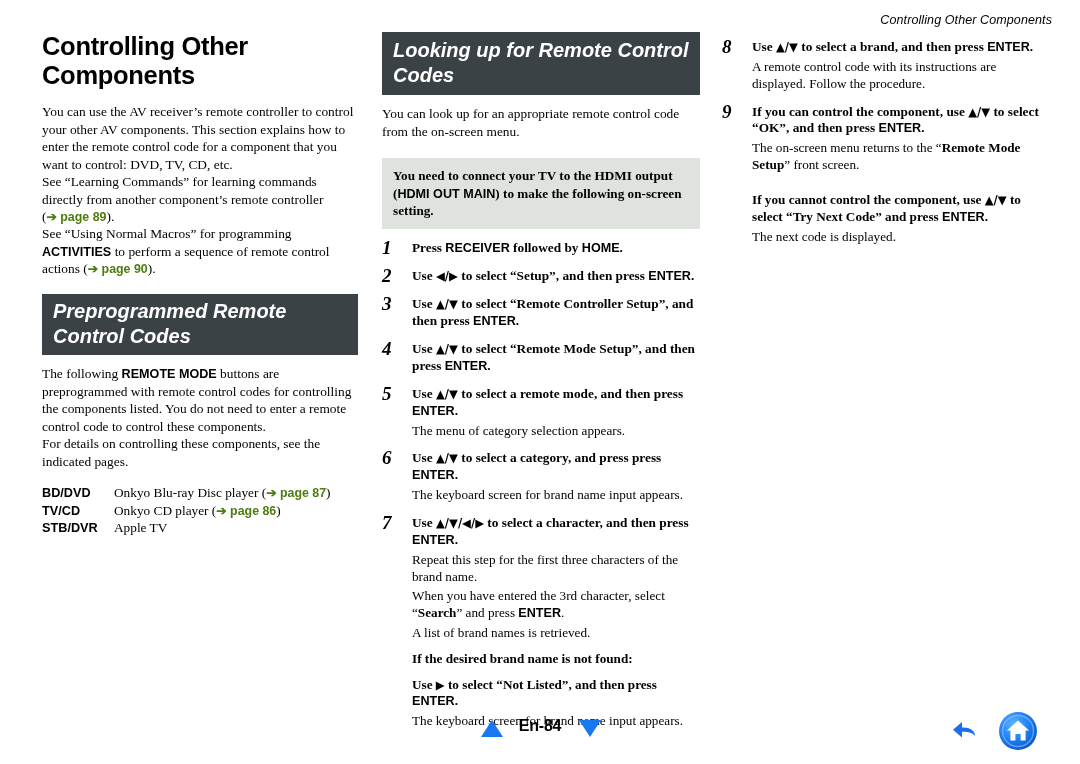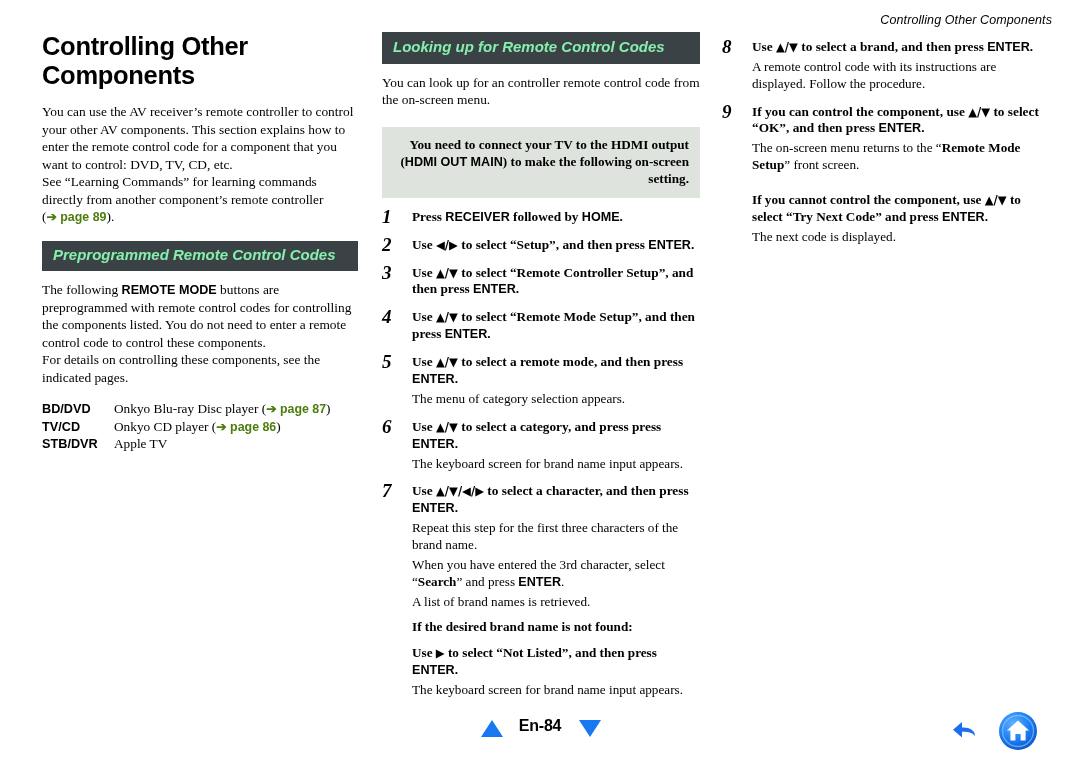--- a/index.html
+++ b/index.html
@@ -69,25 +69,25 @@
     font-family: "Liberation Sans", sans-serif;
     font-weight: bold;
     font-size: 12.4px;
     color: #4d7c0f;
     white-space: nowrap;
   }
 
   
   .sec-bar {
     background: #3b4246;
-    color: #86efac;
+    color: #ffffff;
     font-family: "Liberation Sans", sans-serif;
     font-style: italic;
     font-weight: bold;
-    font-size: 15px;
+    font-size: 20px;
     line-height: 1.26;
     padding: 6px 10px 7px 11px;
     box-sizing: border-box;
   }
   .sec-bar.two-line { padding-top: 5px; padding-bottom: 6px; }
 
   
   .note-box {
     background: #dee3de;
     font-weight: bold;
@@ -218,20 +218,21 @@
   <div class="running-header">Controlling Other Components</div>
 
   <div class="col col-left">
 
     <h1 class="main-title">Controlling Other Components</h1>
 
     <p class="body"><span>You can use the AV receiver’s remote controller to control your other AV components. This section explains how to enter the remote control code for a component that you want to control: DVD, TV, CD, etc.</span></p>
 
     <p class="body"><span>See “Learning Commands” for learning commands directly from another component’s remote controller (</span><span class="pglink">➔ page 89</span><span>).</span></p>
 
+    <p class="body"><span>See “Using Normal Macros” for programming </span><span class="b">ACTIVITIES</span><span> to perform a sequence of remote control actions (</span><span class="pglink">➔ page 90</span><span>).</span></p>
 
     <div class="sec-bar two-line" style="margin-top:16px;">Preprogrammed Remote Control Codes</div>
 
     <p class="body" style="margin-top:10px;"><span>The following </span><span class="b">REMOTE MODE</span><span> buttons are preprogrammed with remote control codes for controlling the components listed. You do not need to enter a remote control code to control these components.</span></p>
 
     <p class="body">For details on controlling these components, see the indicated pages.</p>
 
     <div class="comp-table">
 
       <div class="comp-row">
@@ -249,23 +250,23 @@
         <span class="comp-val">Apple TV</span>
       </div>
 
     </div>
   </div>
 
   <div class="col col-mid">
 
     <div class="sec-bar">Looking up for Remote Control Codes</div>
 
-    <p class="body" style="margin-top:10px;">You can look up for an controller remote control code from the on-screen menu.</p>
-
-    <div class="note-box" style="margin-top:18px;text-align:right;"><span>You need to connect your TV to the HDMI output (</span><span class="sansb">HDMI OUT MAIN</span><span>) to make the following on-screen setting.</span></div>
+    <p class="body" style="margin-top:10px;">You can look up for an appropriate remote control code from the on-screen menu.</p>
+
+    <div class="note-box" style="margin-top:18px;"><span>You need to connect your TV to the HDMI output (</span><span class="sansb">HDMI OUT MAIN</span><span>) to make the following on-screen setting.</span></div>
 
     <div id="mid-steps" style="margin-top:6px;">
         <div class="step">
           <div class="step-num">1</div>
           <div class="step-text"><span>Press </span><span class="b">RECEIVER</span><span> followed by </span><span class="b">HOME</span><span>.</span></div>
         </div>
         <div class="step">
           <div class="step-num">2</div>
           <div class="step-text"><span>Use </span><span class="arrowglyph">◀/▶</span><span> to select “Setup”, and then press </span><span class="b">ENTER</span><span>.</span></div>
         </div>

